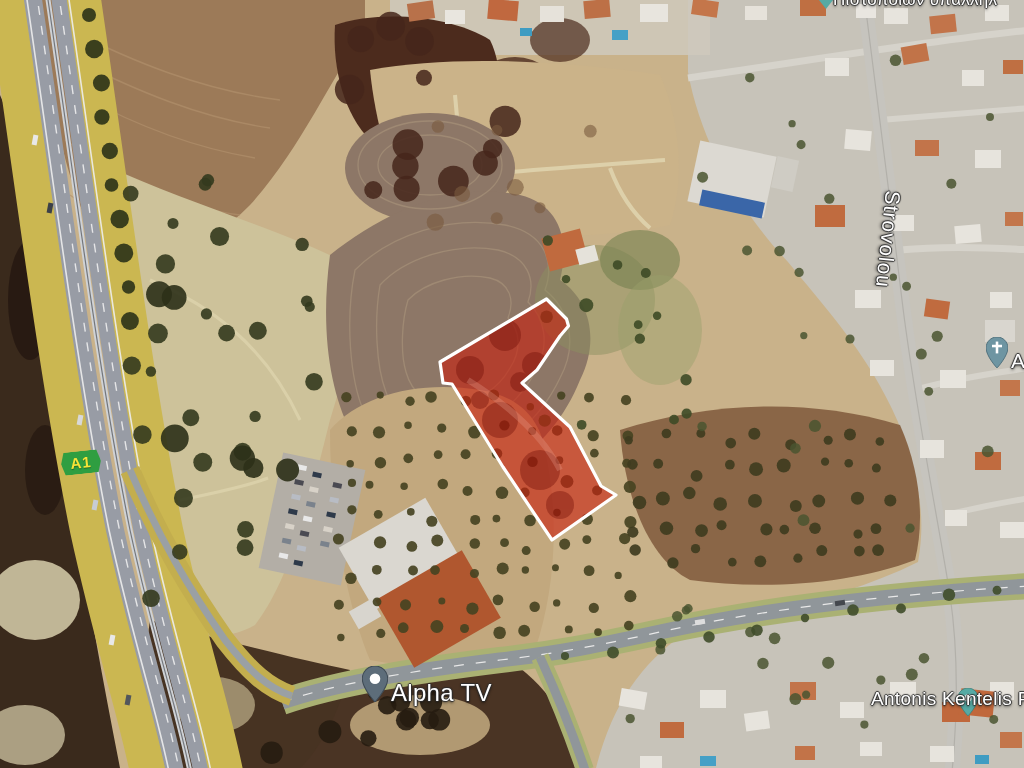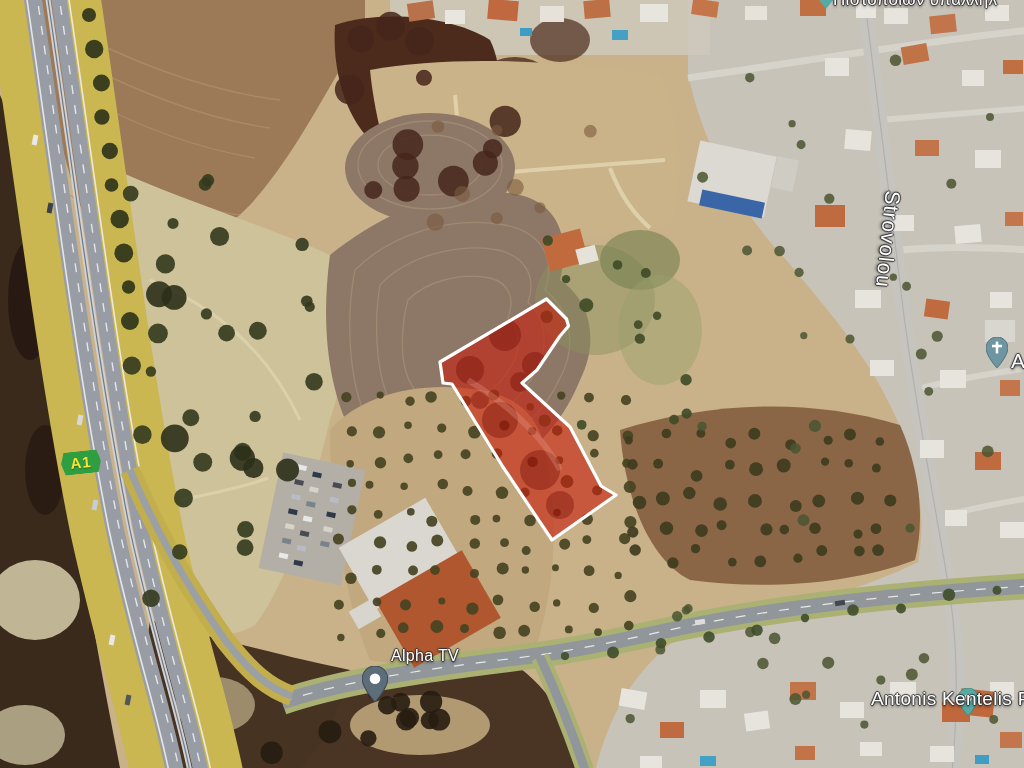--- a/index.html
+++ b/index.html
@@ -9,21 +9,21 @@
     cursor:grab;
   }
   .stage svg{position:absolute;left:0;top:0;display:block;}
   .maplabel{
     position:absolute;color:#fff;font-weight:500;white-space:nowrap;
     text-shadow:-1px 0 1px rgba(45,45,45,.95),1px 0 1px rgba(45,45,45,.95),
                 0 -1px 1px rgba(45,45,45,.95),0 1px 1px rgba(45,45,45,.95),
                 0 2px 3px rgba(0,0,0,.55);
     letter-spacing:.3px;
   }
-  .lbl-alpha{left:391px;top:647px;font-size:16px;}
+  .lbl-alpha{left:391px;top:679px;font-size:24px;}
   .lbl-antonis{left:871px;top:688px;font-size:19px;}
   .lbl-strovolou{left:905px;top:192px;font-size:21px;letter-spacing:1px;
     transform:rotate(96deg);transform-origin:0 0;}
   .lbl-toppartial{left:833px;top:-10px;font-size:17px;}
   .lbl-church{left:1011px;top:349px;font-size:21px;}
   .pin{position:absolute;}
   .pin-alpha{left:362px;top:666px;width:26px;height:36px;}
   .pin-church{left:986px;top:337px;width:22px;height:31px;}
   .pin-antonis{left:958px;top:688px;width:20px;height:28px;}
   .tealtip{position:absolute;left:819px;top:0;width:0;height:0;

